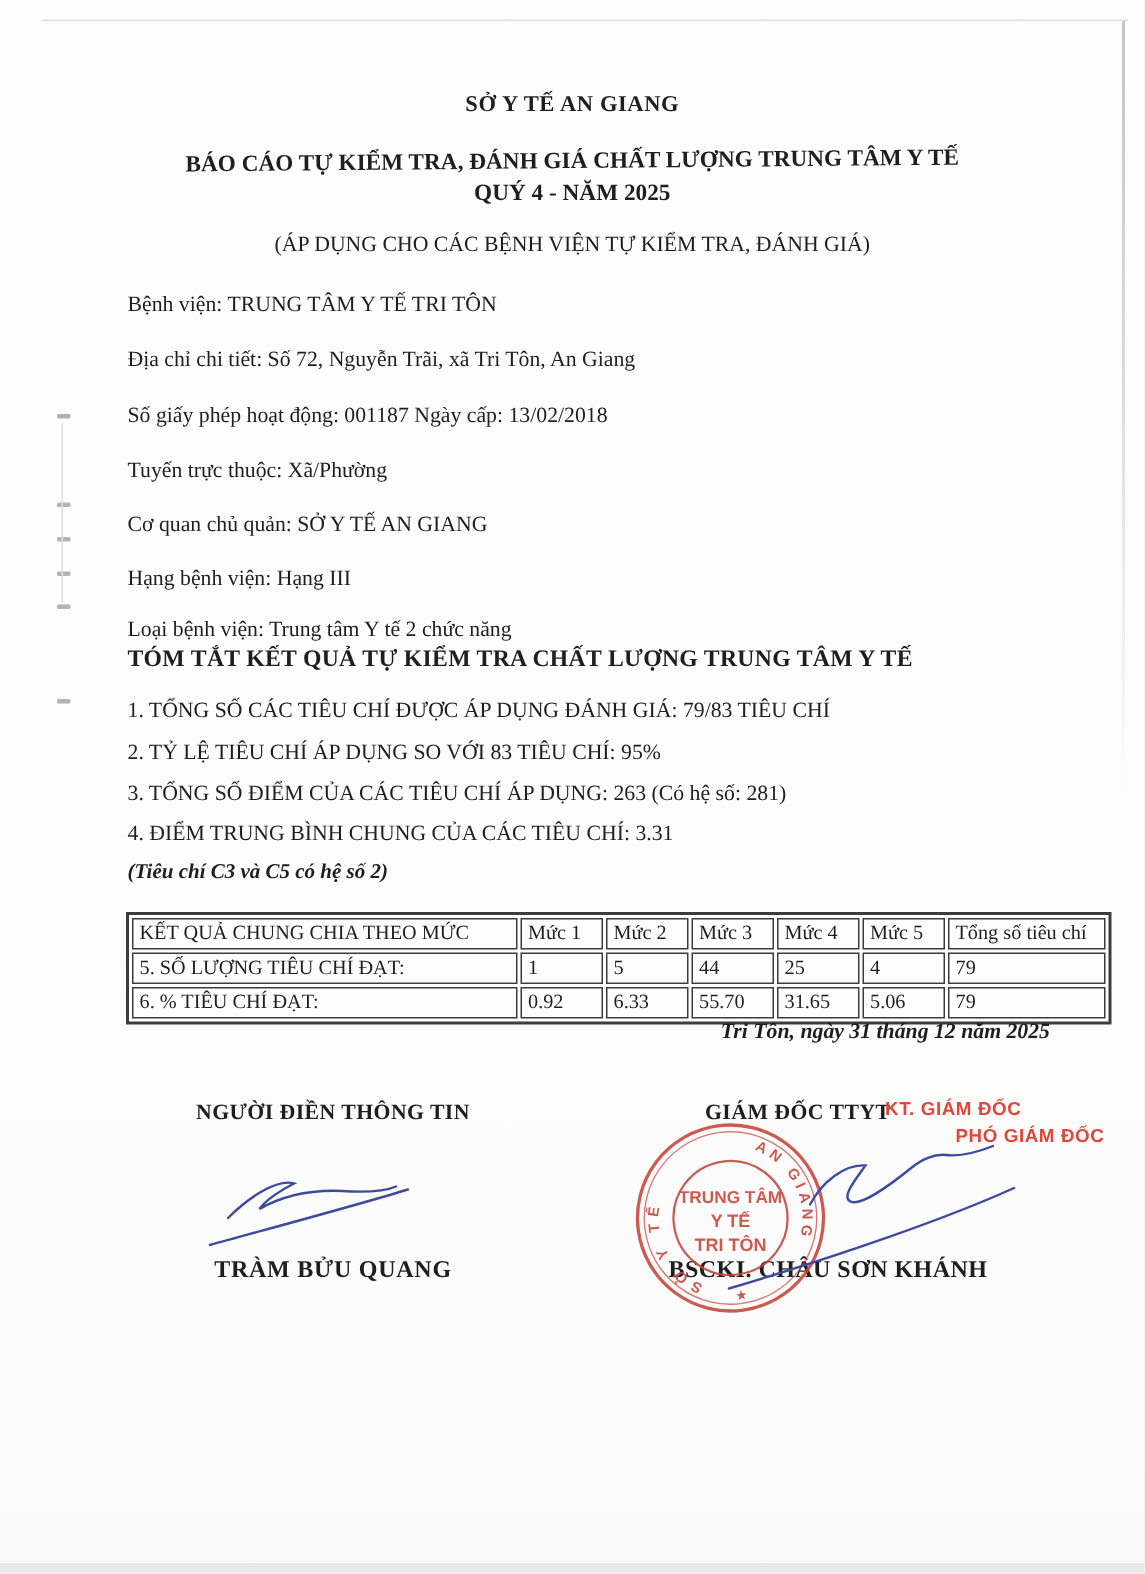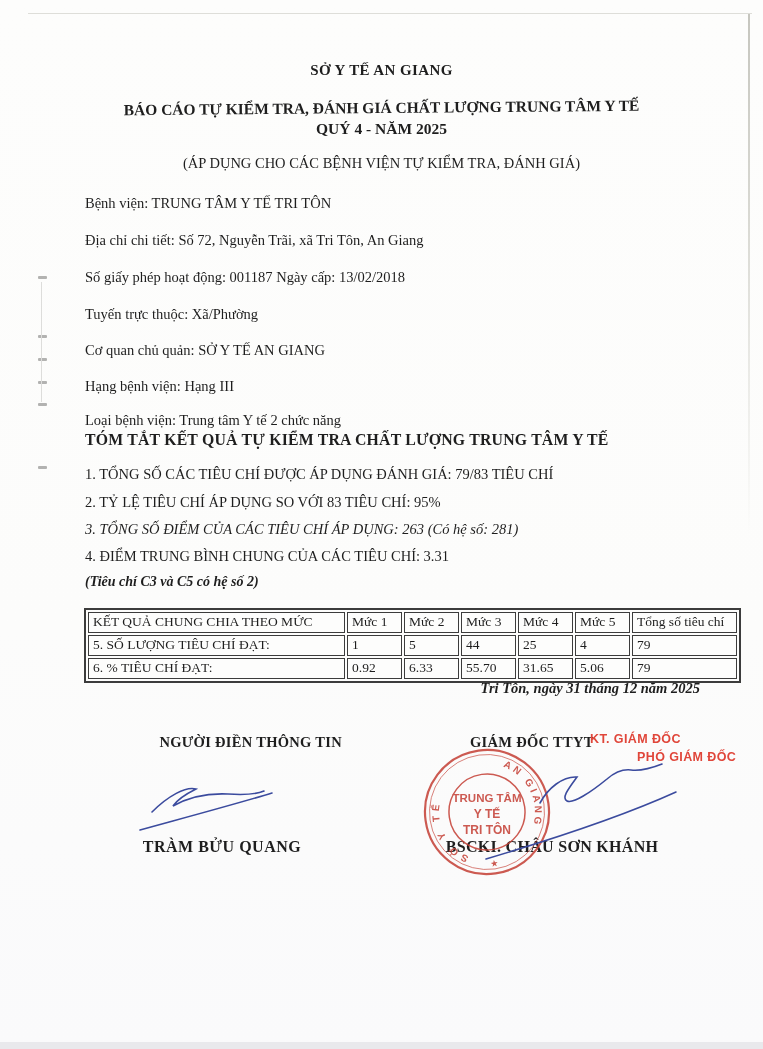--- a/index.html
+++ b/index.html
@@ -18,37 +18,37 @@
   #title-1{top:99px;left:0;width:763px;font-size:15.5px;transform:rotate(-.5deg);}
   #title-2{top:120px;left:0;width:763px;font-size:15.5px;}
   #subtitle{top:155px;left:0;width:763px;font-size:14.5px;}
 
   .field{left:85px;font-size:14.5px;}
   #f0{top:195px;} #f1{top:232px;} #f2{top:269px;} #f3{top:306px;}
   #f4{top:342px;} #f5{top:378px;} #f6{top:412px;}
 
   #sum-heading{top:431px;left:85px;font-size:15.8px;letter-spacing:.2px;text-align:center;}
   .sum-item{left:85px;font-size:14.5px;}
-  #s0{top:466px;} #s1{top:494px;} #s2{top:521px;font-style:italic;} #s3{top:548px;}
+  #s0{top:466px;} #s1{top:494px;} #s2{top:521px;} #s3{top:548px;}
   #sum-note{top:574px;left:85px;font-size:14px;}
 
   #result-table{
     position:absolute;top:608px;left:84px;
     border-collapse:separate;border-spacing:2px;
     border:2px solid #3c3c3c;background:#fdfdfc;
     font-size:13.5px;table-layout:fixed;
   }
   #result-table td{border:1px solid #3c3c3c;padding:1px 4px;overflow:hidden;}
   #result-table .hdr-label{width:247px;vertical-align:middle;}
   #result-table .hdr-muc{width:45px;vertical-align:middle;}
   #result-table .hdr-tong{width:95px;vertical-align:top;line-height:1.25;}
   #result-table .rl{height:21px;}
 
   #date-line{top:680px;left:430px;width:270px;text-align:right;font-size:14.5px;}
-  #left-title{top:734px;left:68px;width:274px;font-size:14.5px;letter-spacing:.3px;text-align:right;}
+  #left-title{top:734px;left:85px;width:274px;font-size:14.5px;letter-spacing:.3px;}
   #right-title{top:734px;left:470px;width:190px;font-size:14.5px;letter-spacing:.3px;text-align:left;}
   .redstamp-text{color:#e0463a;font-family:"Liberation Sans",sans-serif;font-weight:bold;font-size:12.5px;letter-spacing:.4px;}
   #red-line-1{top:732px;left:590px;}
   #red-line-2{top:750px;left:621px;padding-left:16px;}
   #left-name{top:838px;left:85px;width:274px;font-size:16px;letter-spacing:.5px;}
   #right-name{top:838px;left:418px;width:268px;font-size:16px;letter-spacing:.3px;}
 
   
   #edge-top{top:13px;left:28px;width:724px;height:1px;background:#d6d6cf;opacity:.8;}
   #edge-right{top:14px;left:748px;width:2px;height:520px;

